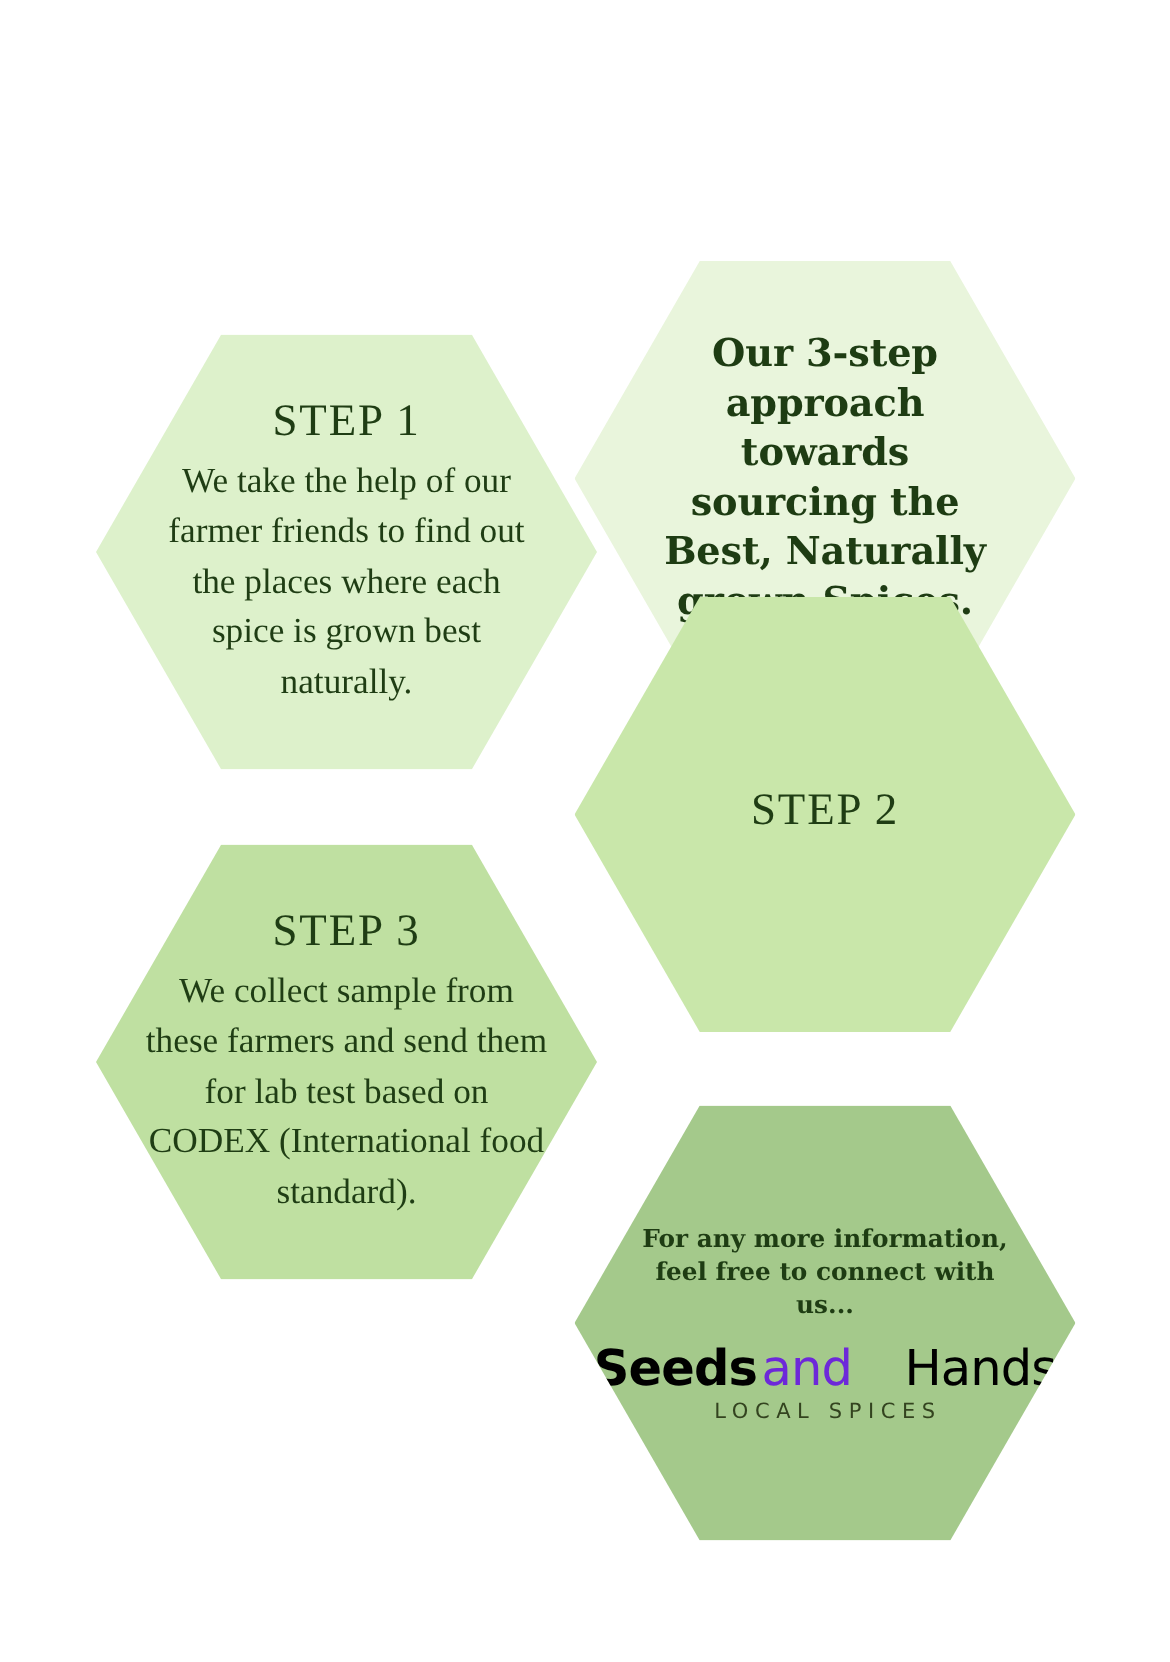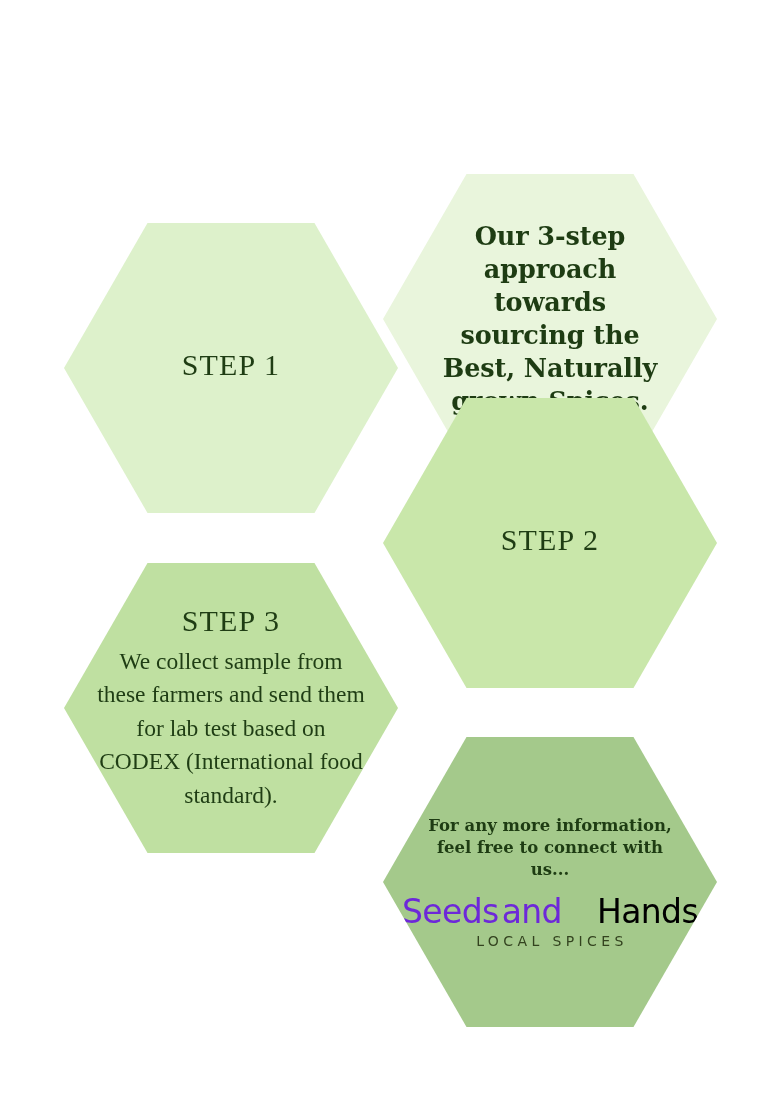--- a/index.html
+++ b/index.html
@@ -115,21 +115,21 @@
     margin-bottom: 14px;
   }
   .logo-wordmark {
     font-family: "DejaVu Sans", "Liberation Sans", sans-serif;
     font-size: 33px;
     font-weight: normal;
     letter-spacing: -0.6px;
     line-height: 1.0;
     white-space: nowrap;
   }
-  .logo-seeds { color: #6d28d9; }
+  .logo-seeds { color: #000000; font-weight: bold; }
   .logo-and   { color: #6d28d9; padding: 0 3px; }
   .logo-hands { color: #000000; margin-left: 32px; }
   .logo-tagline {
     font-family: "DejaVu Sans", "Liberation Sans", sans-serif;
     font-size: 14px;
     letter-spacing: 4.4px;
     color: #33431f;
     margin-top: 5px;
     white-space: nowrap;
     padding-left: 4px;
@@ -139,20 +139,21 @@
 <body>
 
 <div id="infographic">
 
   <div class="hex hex-title">
     <div class="title-text">Our 3-step approach towards sourcing the Best, Naturally grown Spices.</div>
   </div>
 
   <div class="hex hex-step1">
     <div class="step-label">STEP 1</div>
+    <div class="step-body">We take the help of our farmer friends to find out the places where each spice is grown best naturally.</div>
   </div>
 
   <div class="hex hex-step2">
     <div class="step-label">STEP 2</div>
   </div>
 
   <div class="hex hex-step3">
     <div class="step-label">STEP 3</div>
     <div class="step-body">We collect sample from these farmers and send them for lab test based on CODEX (International food standard).</div>
   </div>

